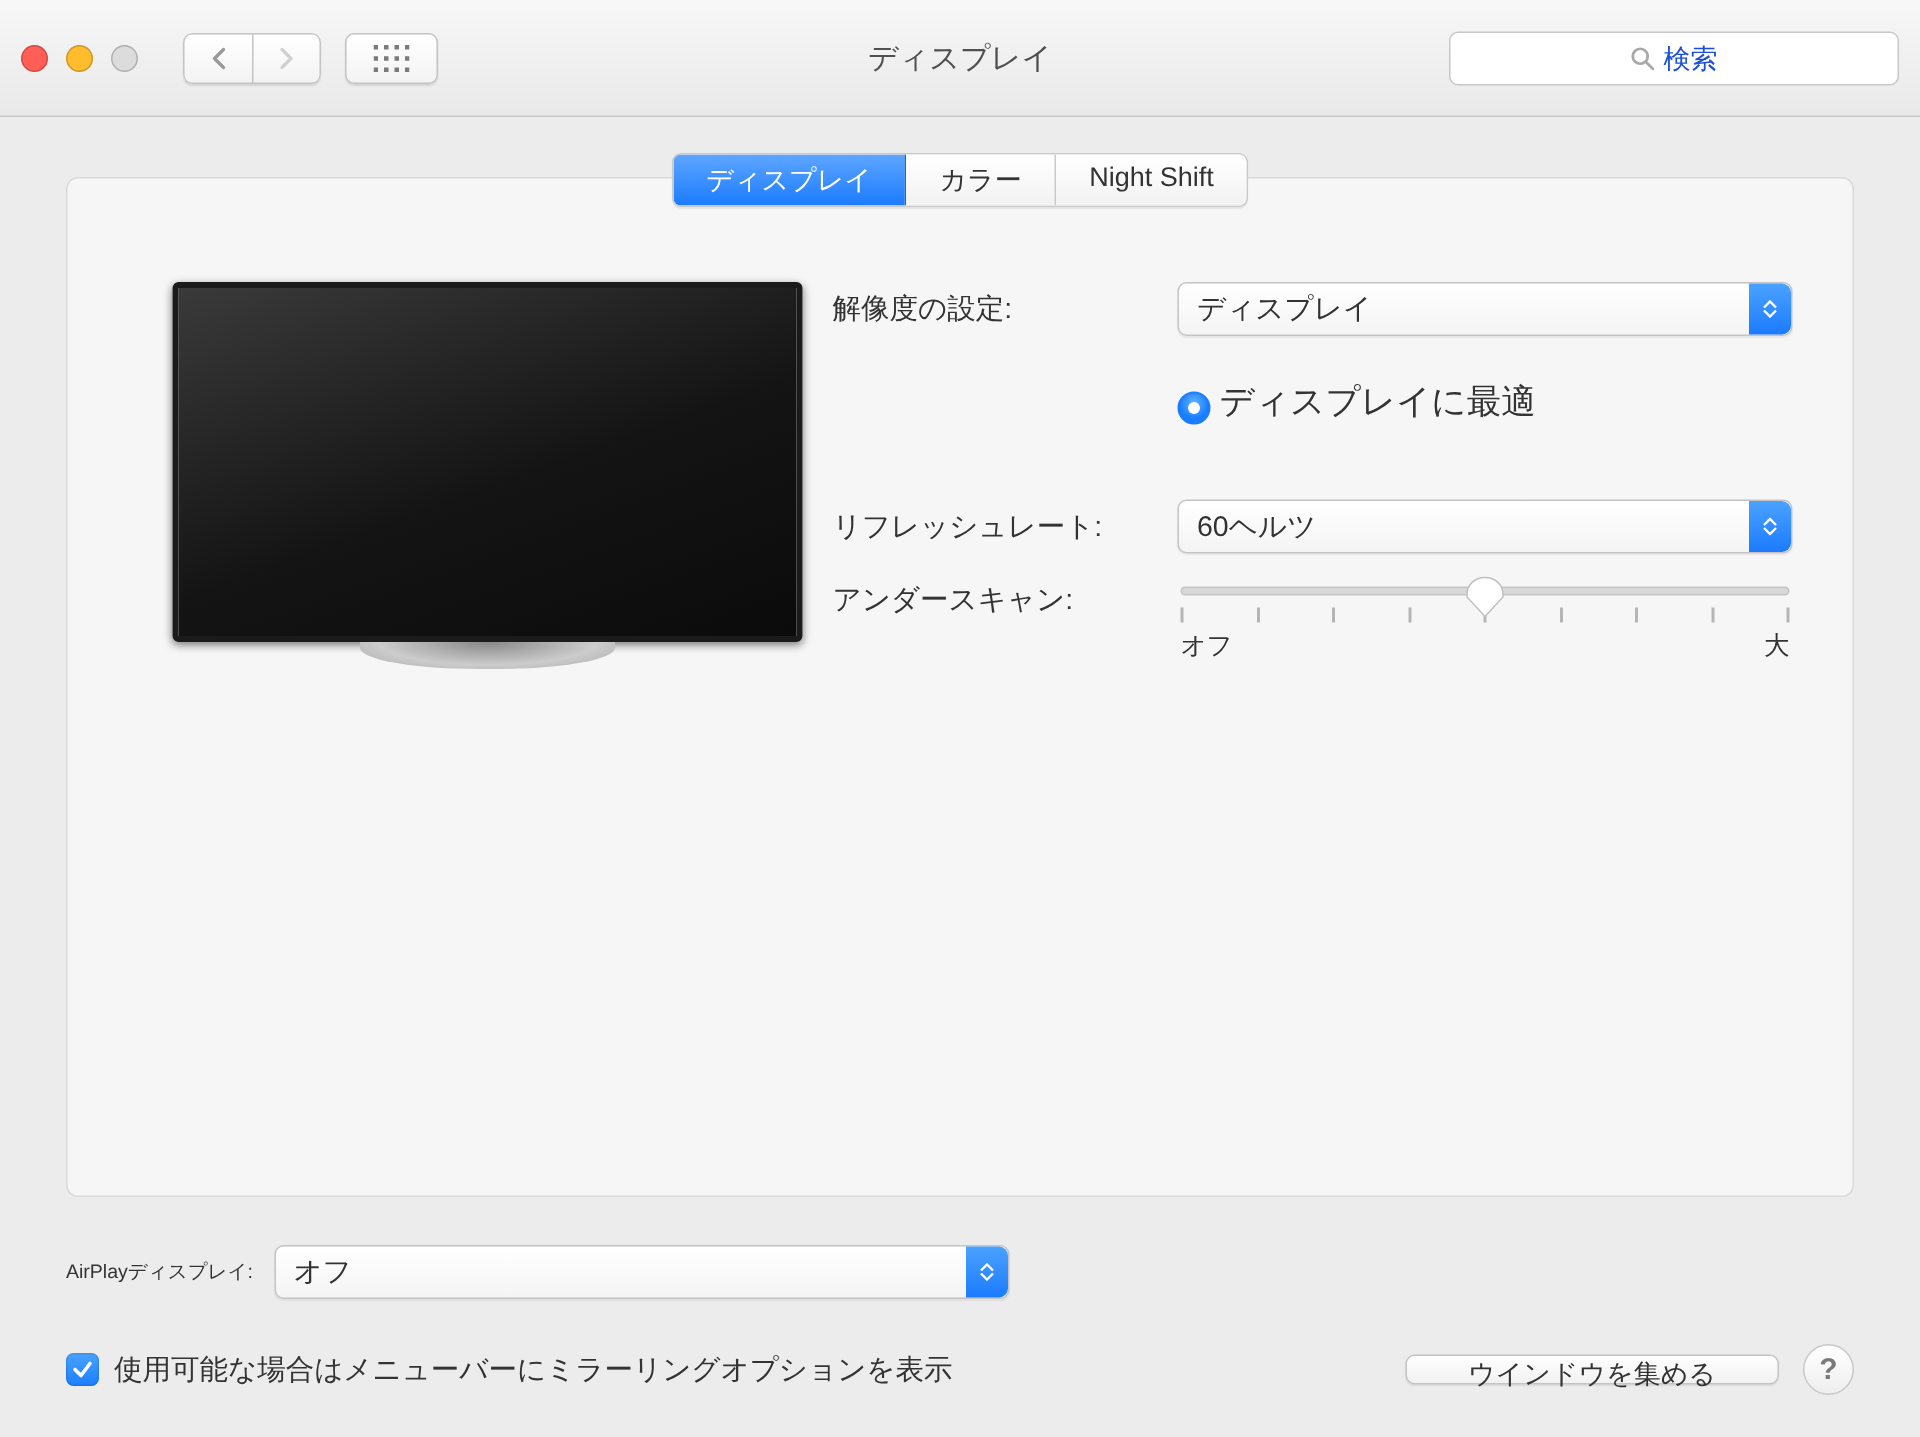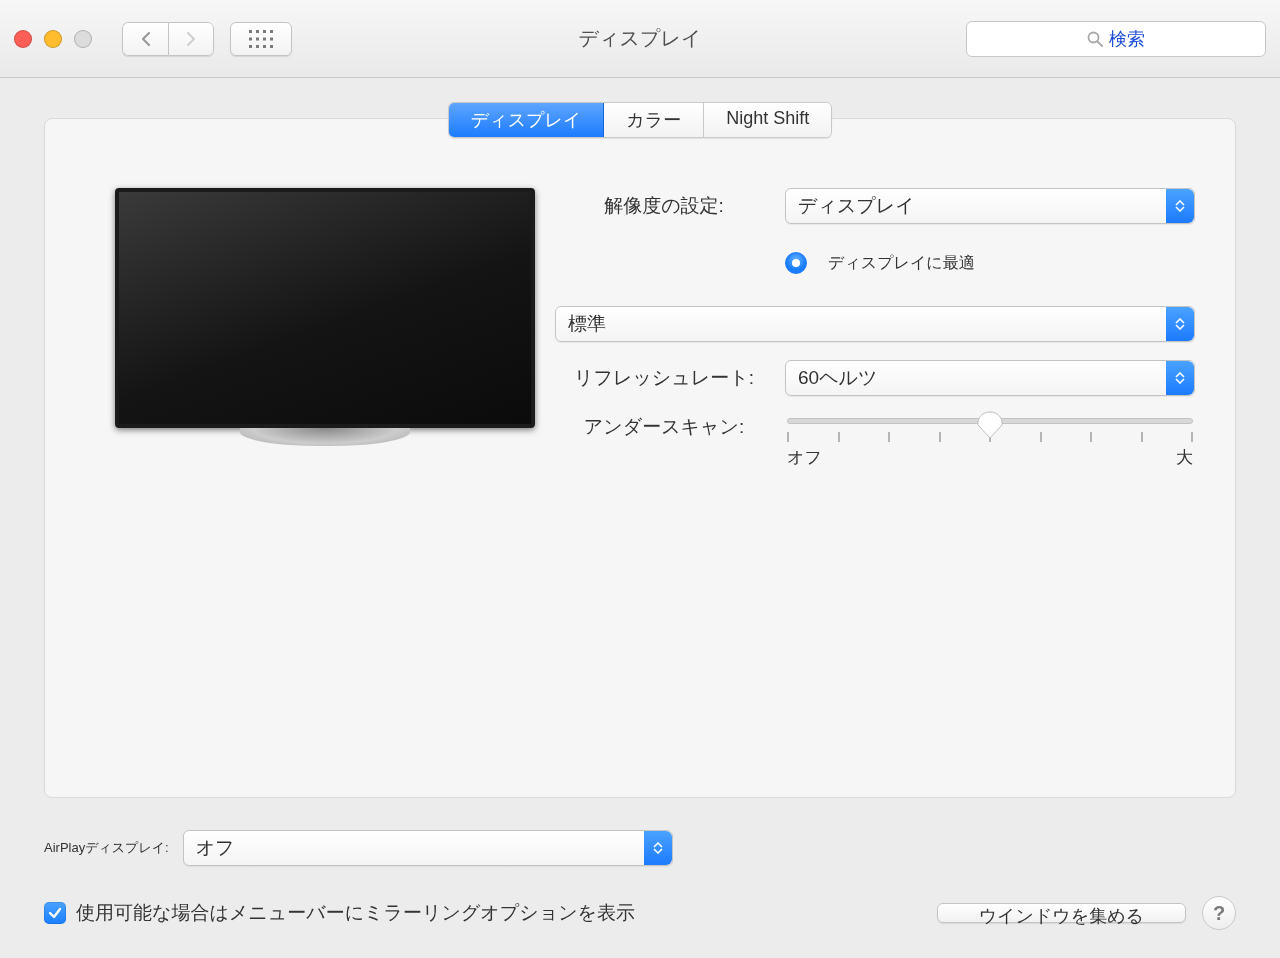--- a/index.html
+++ b/index.html
@@ -135,21 +135,21 @@
   }
 
   .settings-col { flex:1; }
   .form-row {
     display:flex;
     align-items:center;
     margin-bottom: 18px;
   }
   .form-label {
     width: 230px;
-    text-align:center;
+    text-align:left;
     padding-right:12px;
     font-size:19px;
     color:#333;
   }
   .form-value { flex:1; }
 
   .mac-select {
     width: 100%;
     height: 36px;
     background: linear-gradient(#ffffff,#f4f4f4);
@@ -166,22 +166,22 @@
     position:absolute; right:0; top:0; bottom:0;
     width:28px;
     background: linear-gradient(#4aa2ff,#1c7bff);
     border-radius:0 6px 6px 0;
     display:flex; flex-direction:column; align-items:center; justify-content:center;
     gap:0px;
   }
   .sel-arrows svg { display:block; }
 
   .radio-row {
-    display:flex; align-items:center; gap:21px;
-    font-size:16px; margin: 10px 0 8px 0;
+    display:flex; align-items:flex-end; gap:6px;
+    font-size:23px; margin: 10px 0 8px 0;
   }
   .mac-radio {
     width:22px; height:22px; border-radius:50%;
     border:1px solid #b8b8b8; background:#fff;
     display:inline-flex; align-items:center; justify-content:center;
     box-shadow: inset 0 1px 1px rgba(0,0,0,.05);
   }
   .mac-radio.sel {
     background: radial-gradient(circle at 50% 35%, #62b6ff 0%, #1a7dff 60%);
     border-color:#1a7dff;
@@ -350,33 +350,20 @@
             <div class="radio-row">
               <span class="mac-radio sel"></span>
               <span>ディスプレイに最適</span>
             </div>
           </div>
         </div>
 
         <div style="height:20px"></div>
 
         <div class="form-row">
-          <div class="form-value">
-            <div class="mac-select">
-              <span>標準</span>
-              <span class="sel-arrows">
-                <svg width="10" height="6" viewBox="0 0 10 6">
-                    <path d="M1 5 L5 1 L9 5" fill="none" stroke="#fff" stroke-width="1.6"></path>
-                  </svg>
-                <svg width="10" height="6" viewBox="0 0 10 6">
-                    <path d="M1 1 L5 5 L9 1" fill="none" stroke="#fff" stroke-width="1.6"></path>
-                  </svg>
-              </span>
-            </div>
-          </div>
         </div>
 
         <div class="form-row">
           <div class="form-label">リフレッシュレート:</div>
           <div class="form-value">
             <div class="mac-select">
               <span>60ヘルツ</span>
               <span class="sel-arrows">
                 <svg width="10" height="6" viewBox="0 0 10 6">
                     <path d="M1 5 L5 1 L9 5" fill="none" stroke="#fff" stroke-width="1.6"></path>

